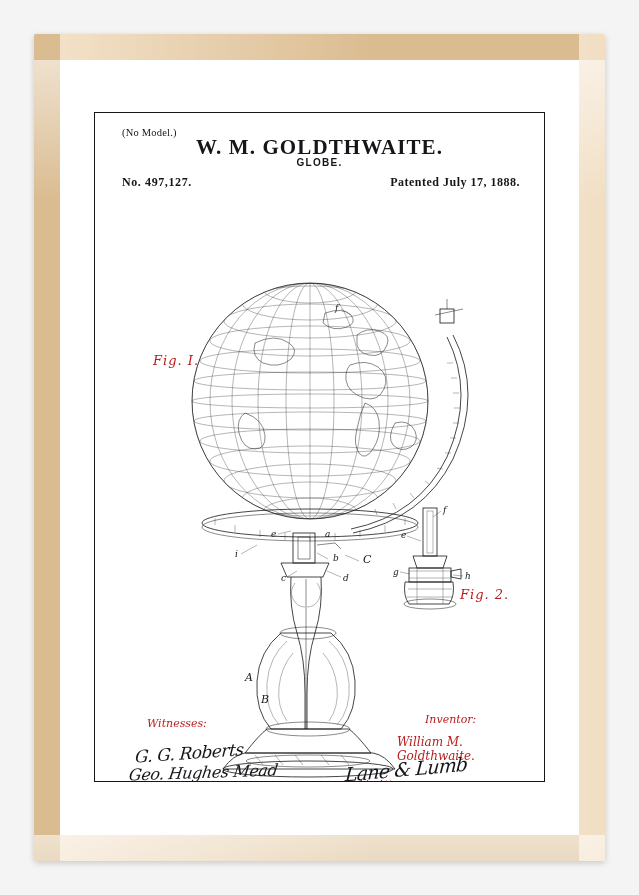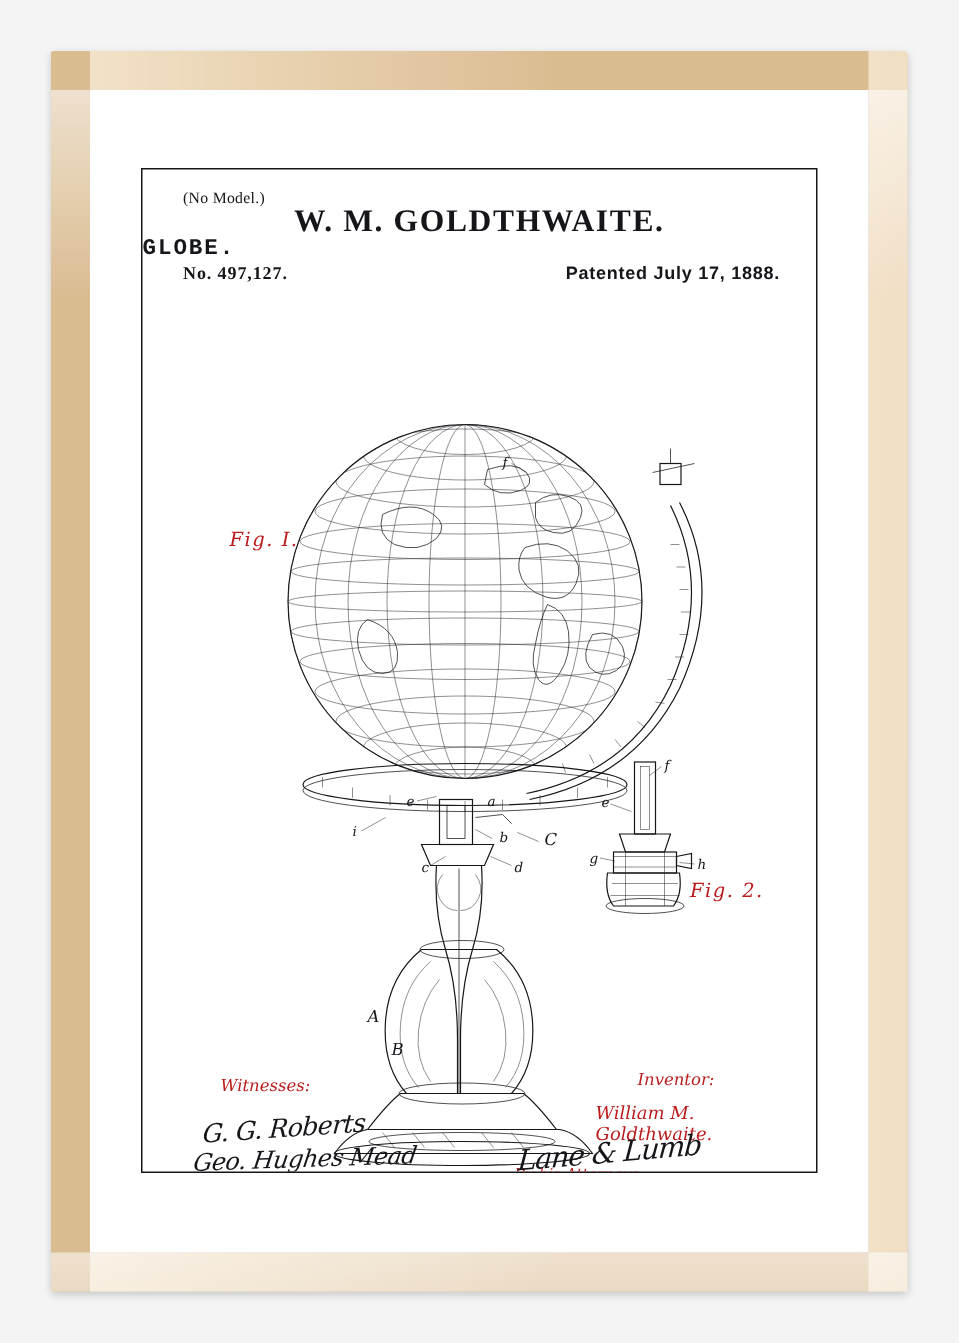--- a/index.html
+++ b/index.html
@@ -94,39 +94,40 @@
     text-align: center;
     font-family: "Liberation Serif", serif;
     font-weight: bold;
     font-size: 21px;
     letter-spacing: 1.1px;
   }
   .title-globe {
     position: absolute;
     left: 0; right: 0;
     top: 44px;
-    font-family: Liberation Mono, monospace;
+    text-align: center;
+    font-family: Liberation Sans, sans-serif;
     font-weight: bold;
-    font-size: 15px;
+    font-size: 10px;
     letter-spacing: 1.3px;
   }
   .patent-no {
     position: absolute;
     left: 27px;
     top: 62px;
     font-family: "Liberation Serif", serif;
     font-weight: bold;
     font-size: 12px;
     letter-spacing: 0.6px;
   }
   .patent-date {
     position: absolute;
     right: 24px;
     top: 62px;
-    font-family: Liberation Sans, sans-serif;
+    font-family: Liberation Serif, serif;
     font-weight: bold;
     font-size: 12px;
     letter-spacing: 0.5px;
   }
 
   
   .script {
     font-family: "DejaVu Serif", serif;
     font-style: italic;
     color: #b91c1c;

